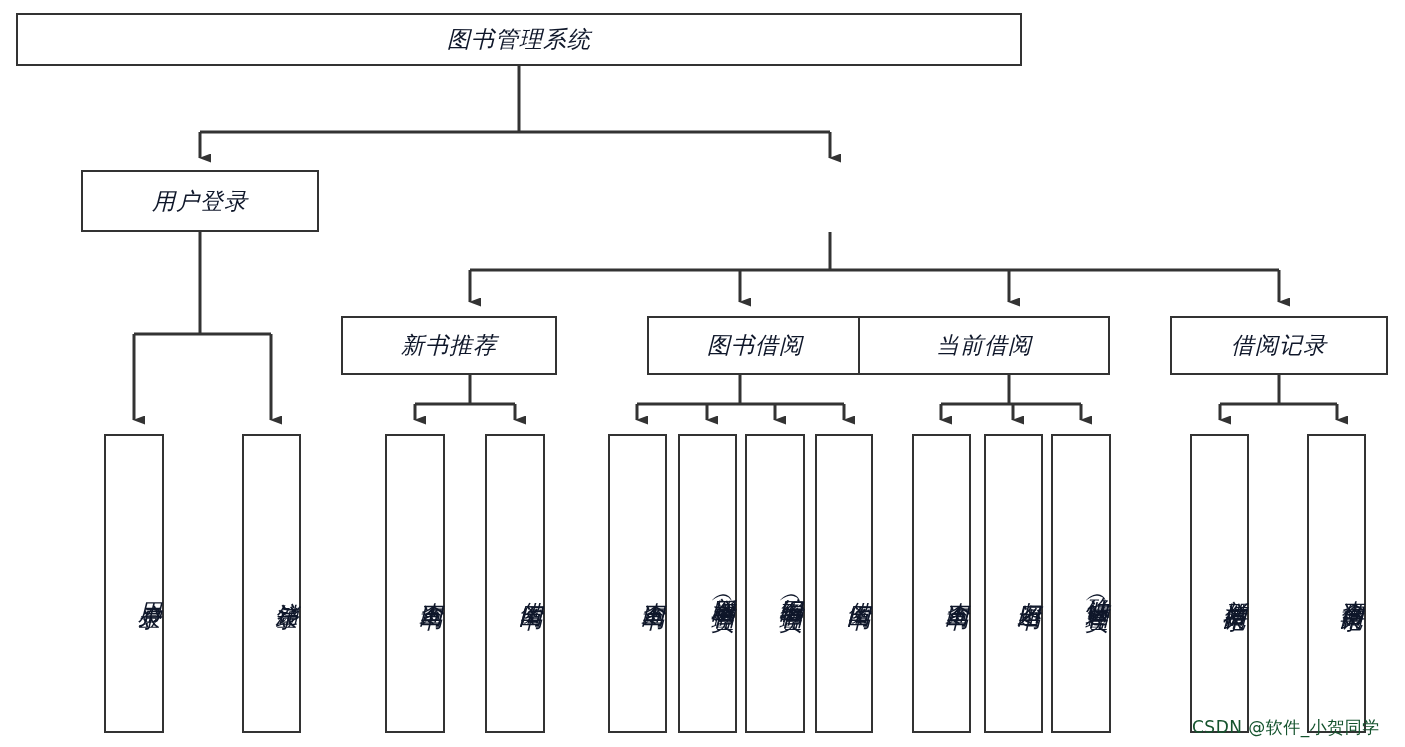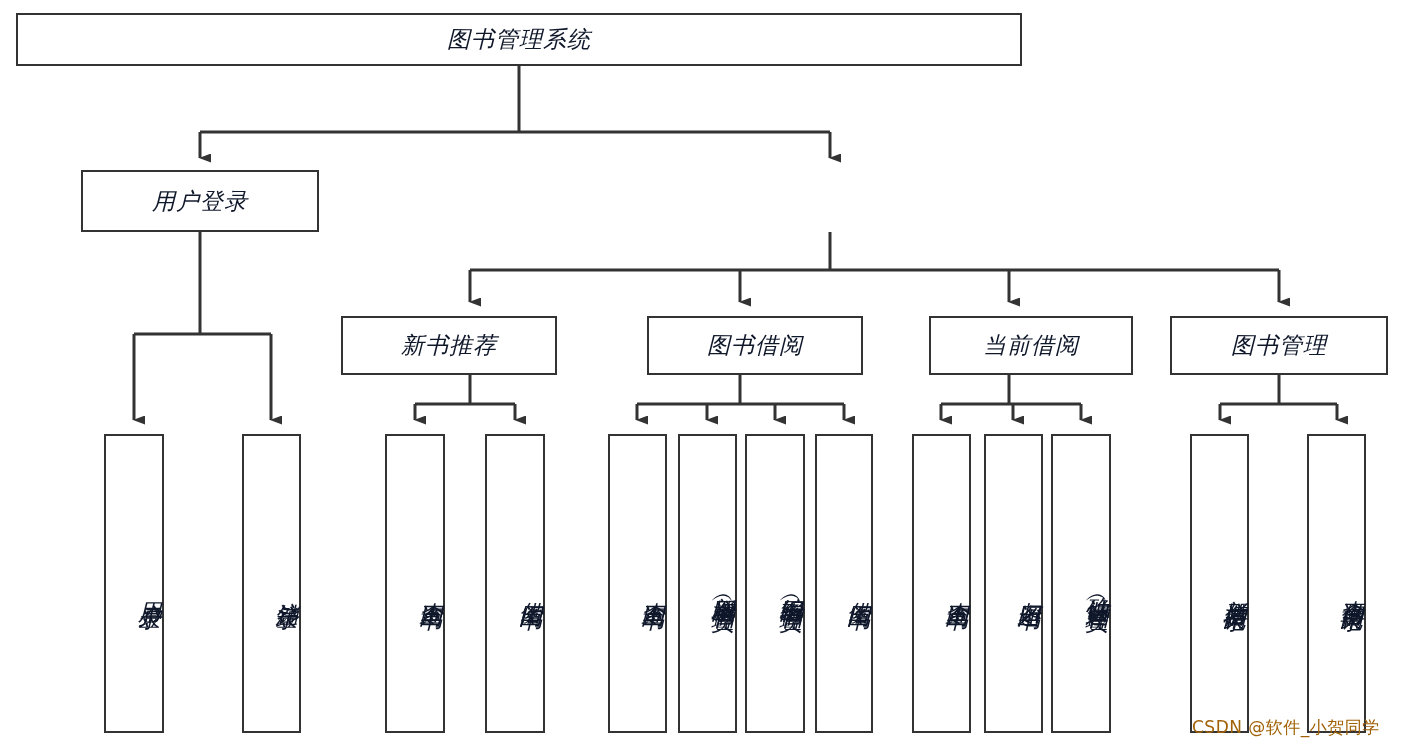--- a/index.html
+++ b/index.html
@@ -52,21 +52,21 @@
   }
   .node.vertical .vlabel {
     writing-mode: vertical-rl;
     text-orientation: upright;
     display: block;
     white-space: nowrap;
   }
   .watermark {
     position: absolute;
     font-size: 17px;
-    color: #a16207;
+    color: #14532d;
     white-space: nowrap;
     letter-spacing: 0.5px;
   }
 </style>
 </head>
 <body>
 
 <div id="canvas">
 
   <svg class="edges" viewBox="0 0 1405 747">
@@ -126,25 +126,25 @@
   <div class="node horizontal" id="node-l2-0" style="left: 81px; top: 170px; width: 238px; height: 62px;">
     <span>用户登录</span>
   </div>
 
   <div class="node horizontal" id="node-l3-0" style="left: 341px; top: 316px; width: 216px; height: 59px;">
     <span>新书推荐</span>
   </div>
   <div class="node horizontal" id="node-l3-1" style="left: 632px; top: 316px; width: 216px; height: 59px; margin-left: 15px;">
     <span>图书借阅</span>
   </div>
-  <div class="node horizontal" id="node-l3-2" style="left: 929px; top: 316px; width: 204px; height: 59px;">
+  <div class="node horizontal" id="node-l3-2" style="left: 858px; top: 316px; width: 252px; height: 59px;">
     <span>当前借阅</span>
   </div>
   <div class="node horizontal" id="node-l3-3" style="left: 1170px; top: 316px; width: 218px; height: 59px;">
-    <span>图书管理</span>
+    <span>借阅记录</span>
   </div>
 
   <div class="node vertical" id="node-leaf-0" style="left: 104px; top: 434px; width: 60px; height: 299px;">
     <span class="vlabel">用户登录</span>
   </div>
   <div class="node vertical" id="node-leaf-1" style="left: 242px; top: 434px; width: 59px; height: 299px;">
     <span class="vlabel">注销登录</span>
   </div>
   <div class="node vertical" id="node-leaf-2" style="left: 385px; top: 434px; width: 60px; height: 299px;">
     <span class="vlabel">查询图书</span>

